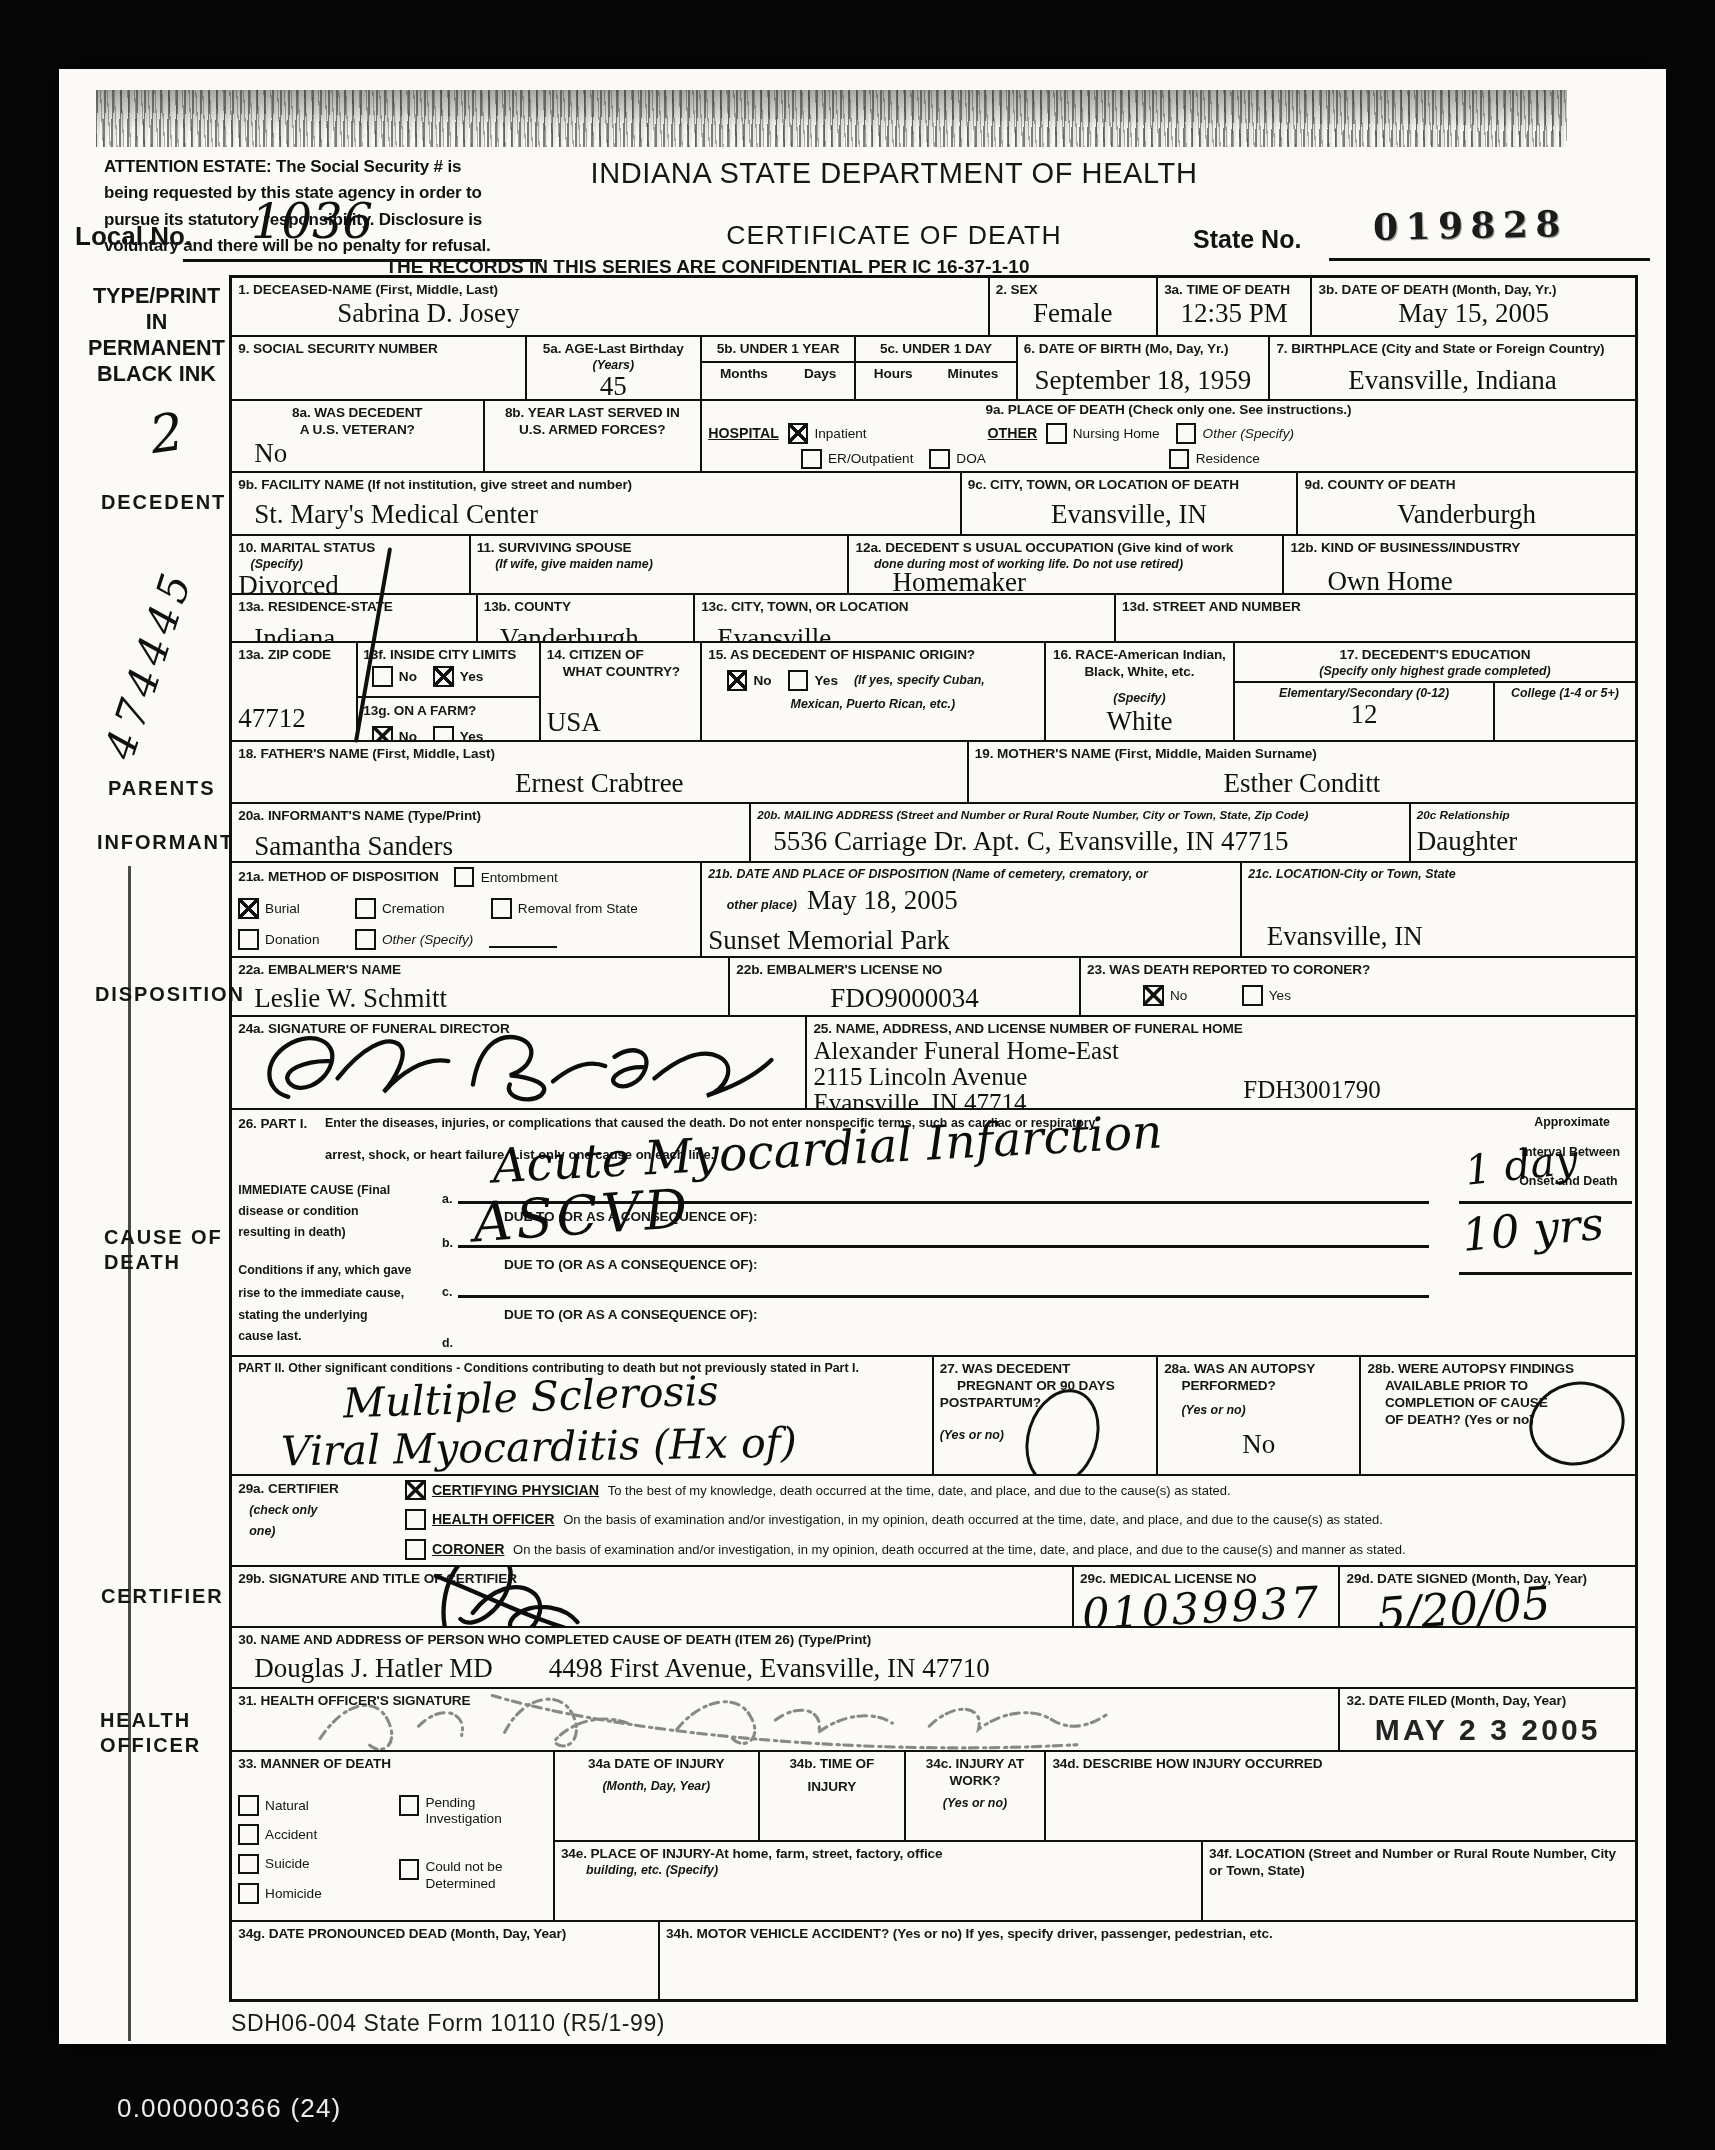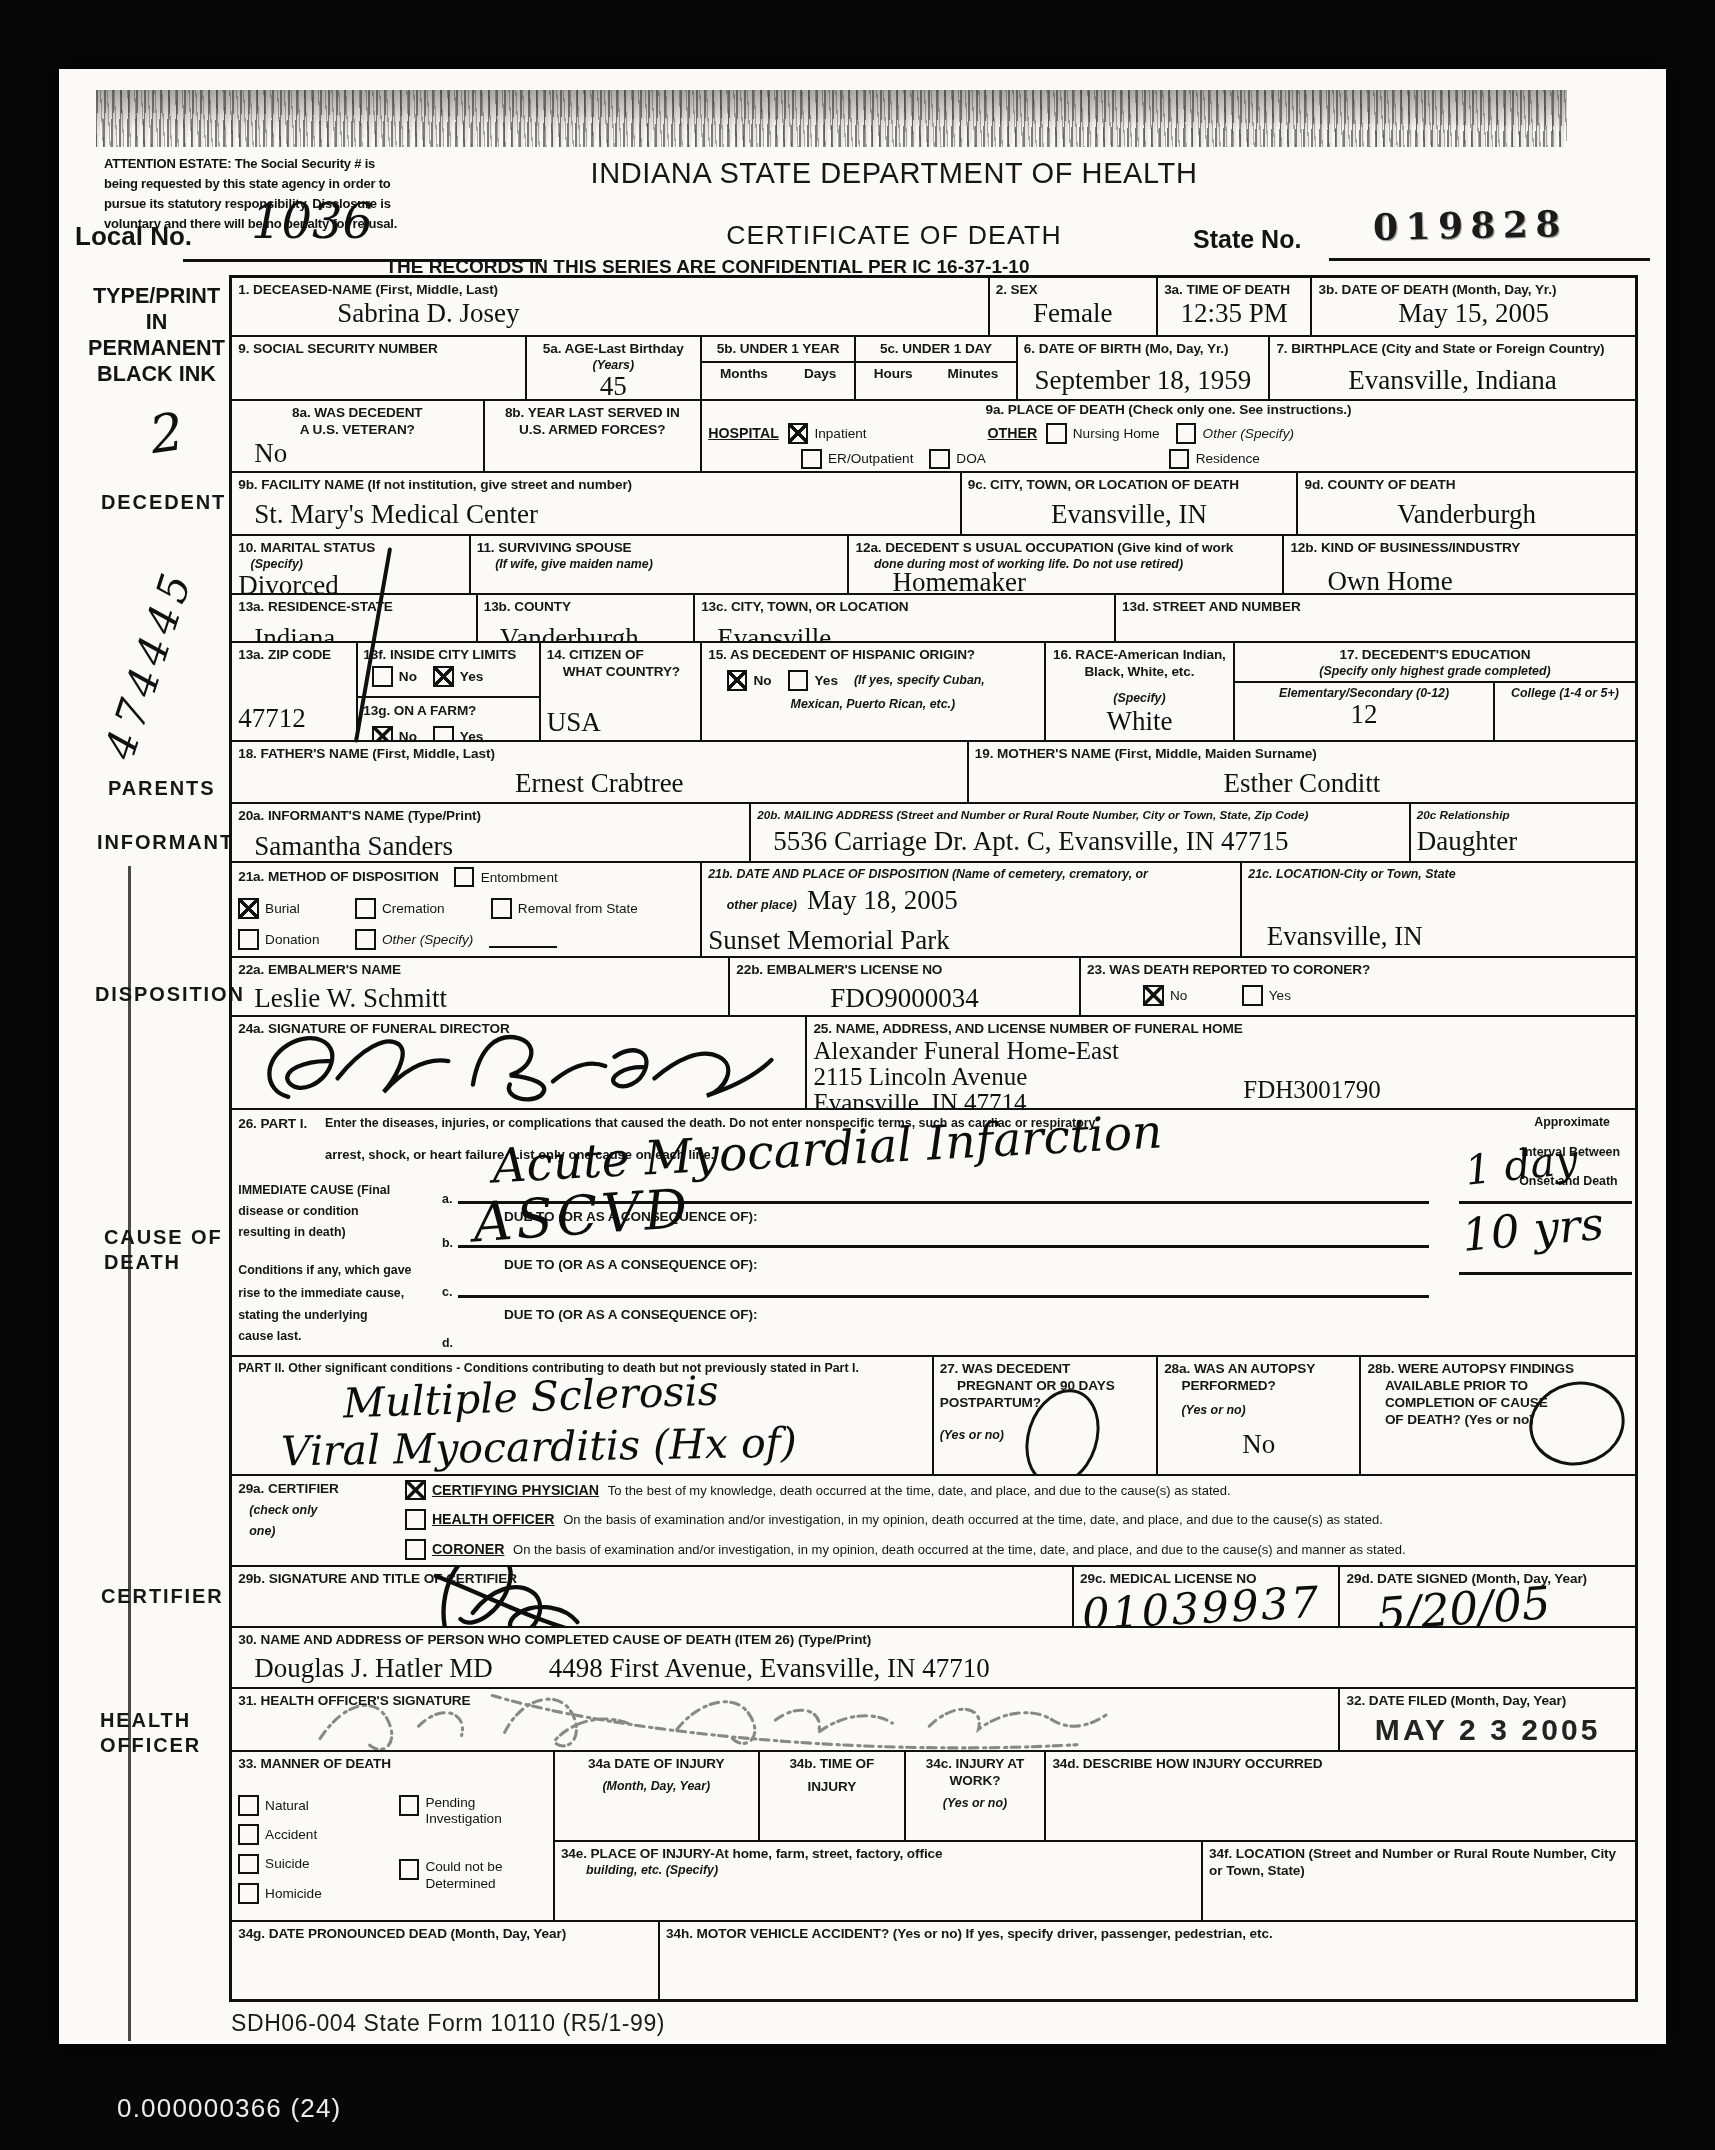--- a/index.html
+++ b/index.html
@@ -11,21 +11,21 @@
                font-family:"Liberation Sans",sans-serif;letter-spacing:1.2px;}
   .edge-line{position:absolute;left:69px;top:797px;width:3.1px;height:1175px;background:#1d1d1d;opacity:.8;}
 
   
   .smudge{position:absolute;left:37px;top:21px;width:1471px;height:57px;opacity:.8;
     background:
       repeating-linear-gradient(91deg,rgba(10,10,10,.65) 0 1.9px,rgba(120,120,120,.15) 1.9px 4.3px,transparent 4.3px 8px),
       repeating-linear-gradient(87deg,rgba(0,0,0,.4) 0 1.2px,transparent 1.2px 6.8px),
       linear-gradient(180deg,rgba(40,40,40,.5),rgba(200,200,200,.15) 70%,transparent);
     filter:blur(0.6px);}
-  .attention{position:absolute;left:45px;top:85px;width:402px;font-size:13px;line-height:1.55;
+  .attention{position:absolute;left:45px;top:85px;width:402px;font-size:17px;line-height:1.55;
              font-weight:700;letter-spacing:-0.2px;color:#111;}
   .title1{position:absolute;left:433px;top:88px;width:804px;text-align:center;font-size:29px;
           letter-spacing:0.6px;color:#161616;}
   .title2{position:absolute;left:433px;top:151px;width:804px;text-align:center;font-size:26.6px;
           letter-spacing:1.2px;color:#161616;}
   .localno-label{position:absolute;left:16px;top:152px;font-size:26px;font-weight:700;}
   .localno-line{position:absolute;left:124px;top:190px;width:359px;border-bottom:3.7px solid #111;}
   .localno-value{position:absolute;left:192px;top:124px;font-size:48px;}
   .stateno-label{position:absolute;left:1134px;top:156px;font-size:25px;font-weight:700;}
   .stateno-line{position:absolute;left:1270px;top:189px;width:321px;border-bottom:3.1px solid #111;}

